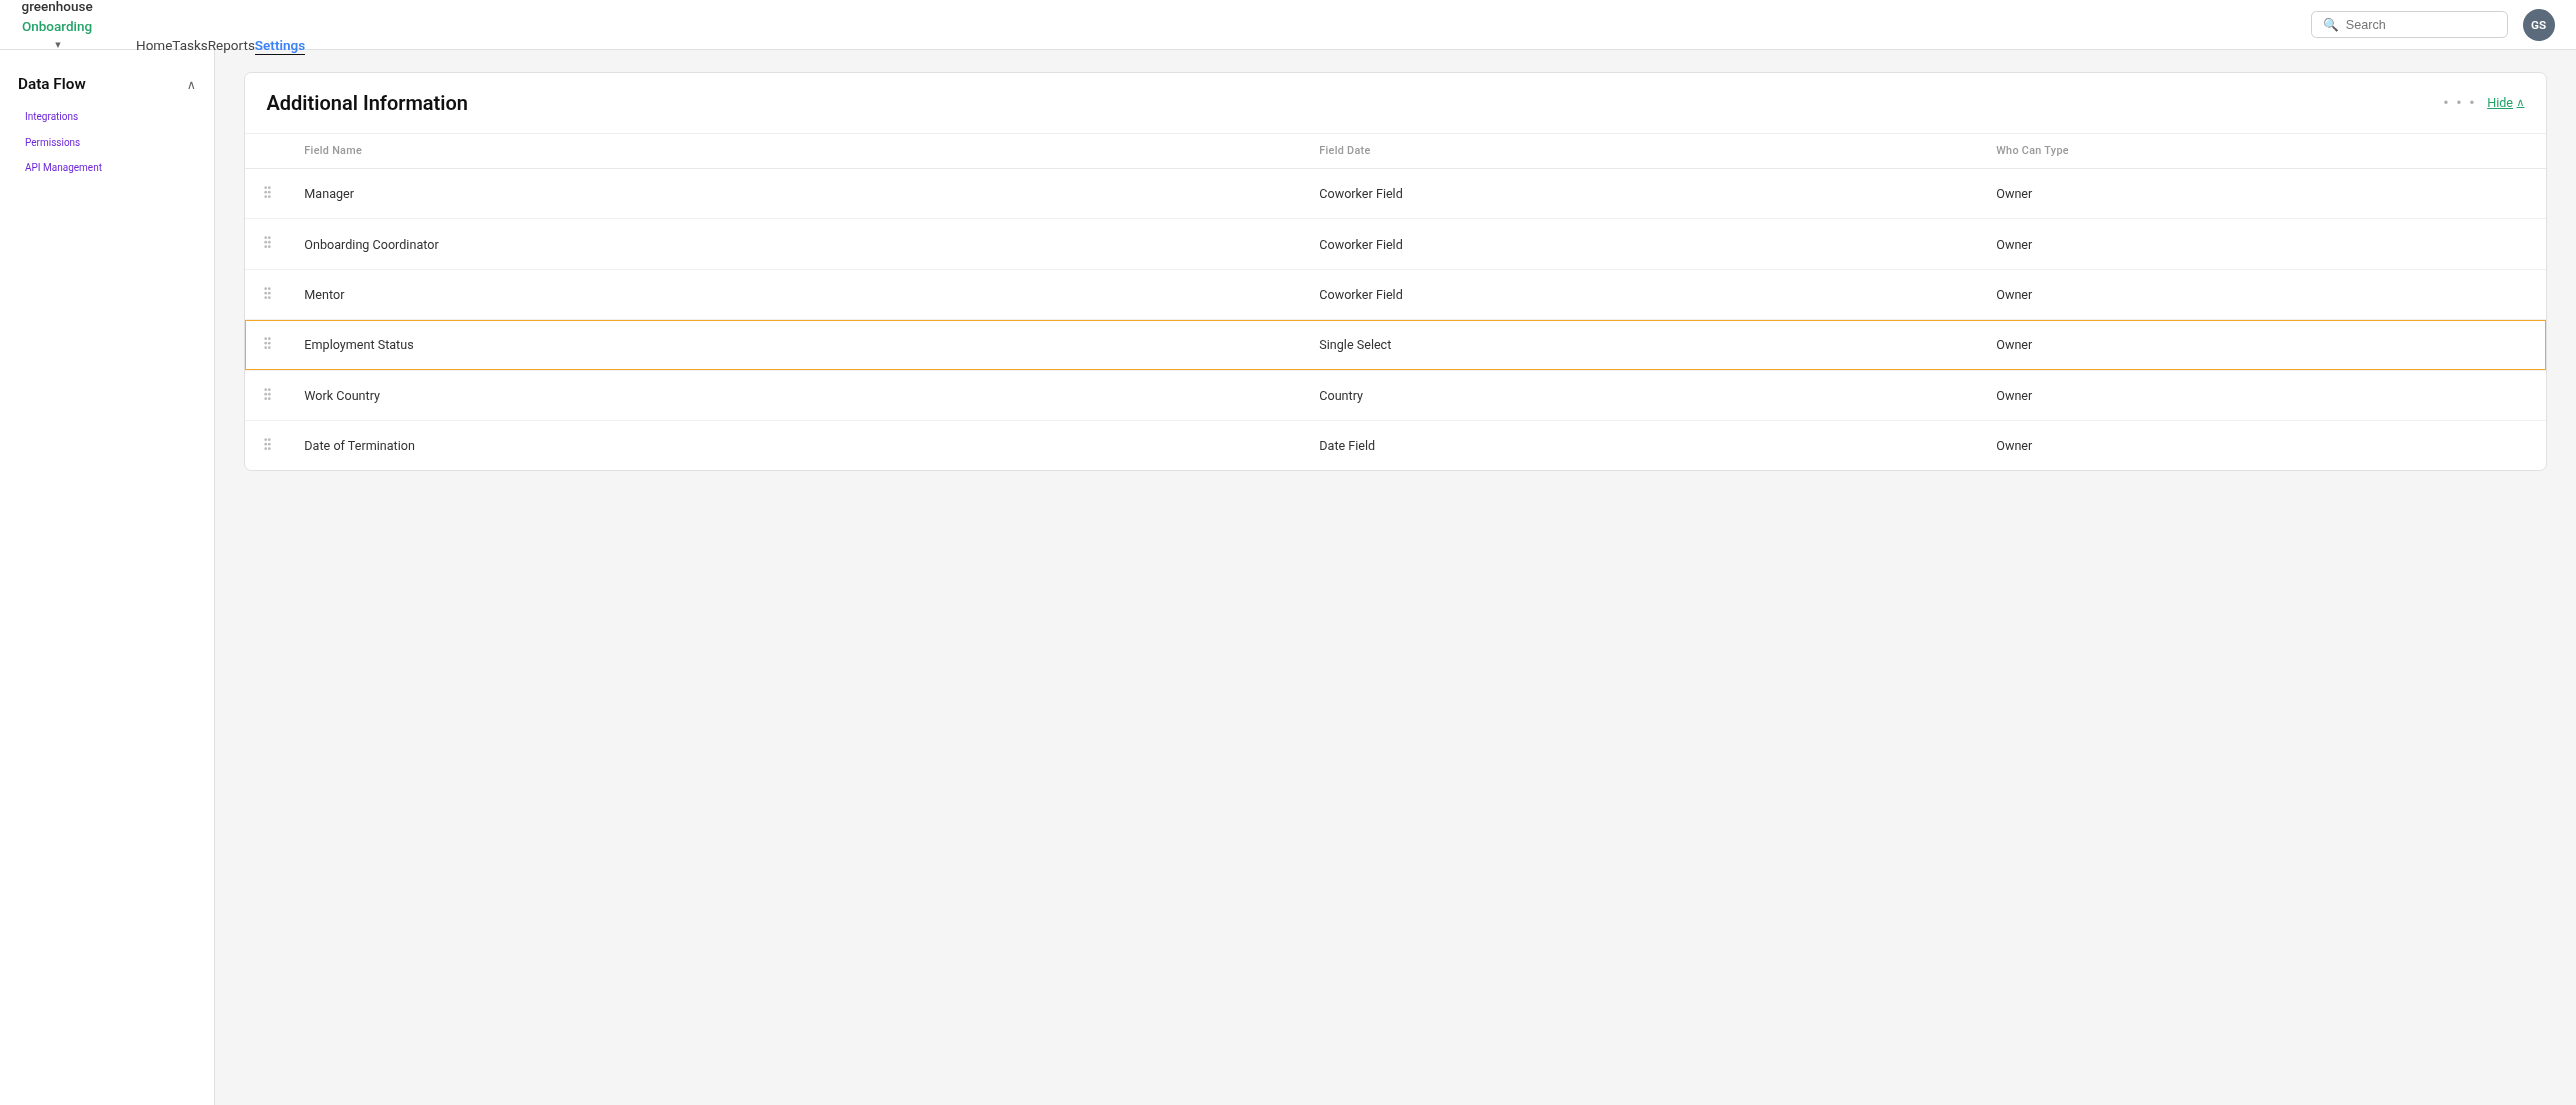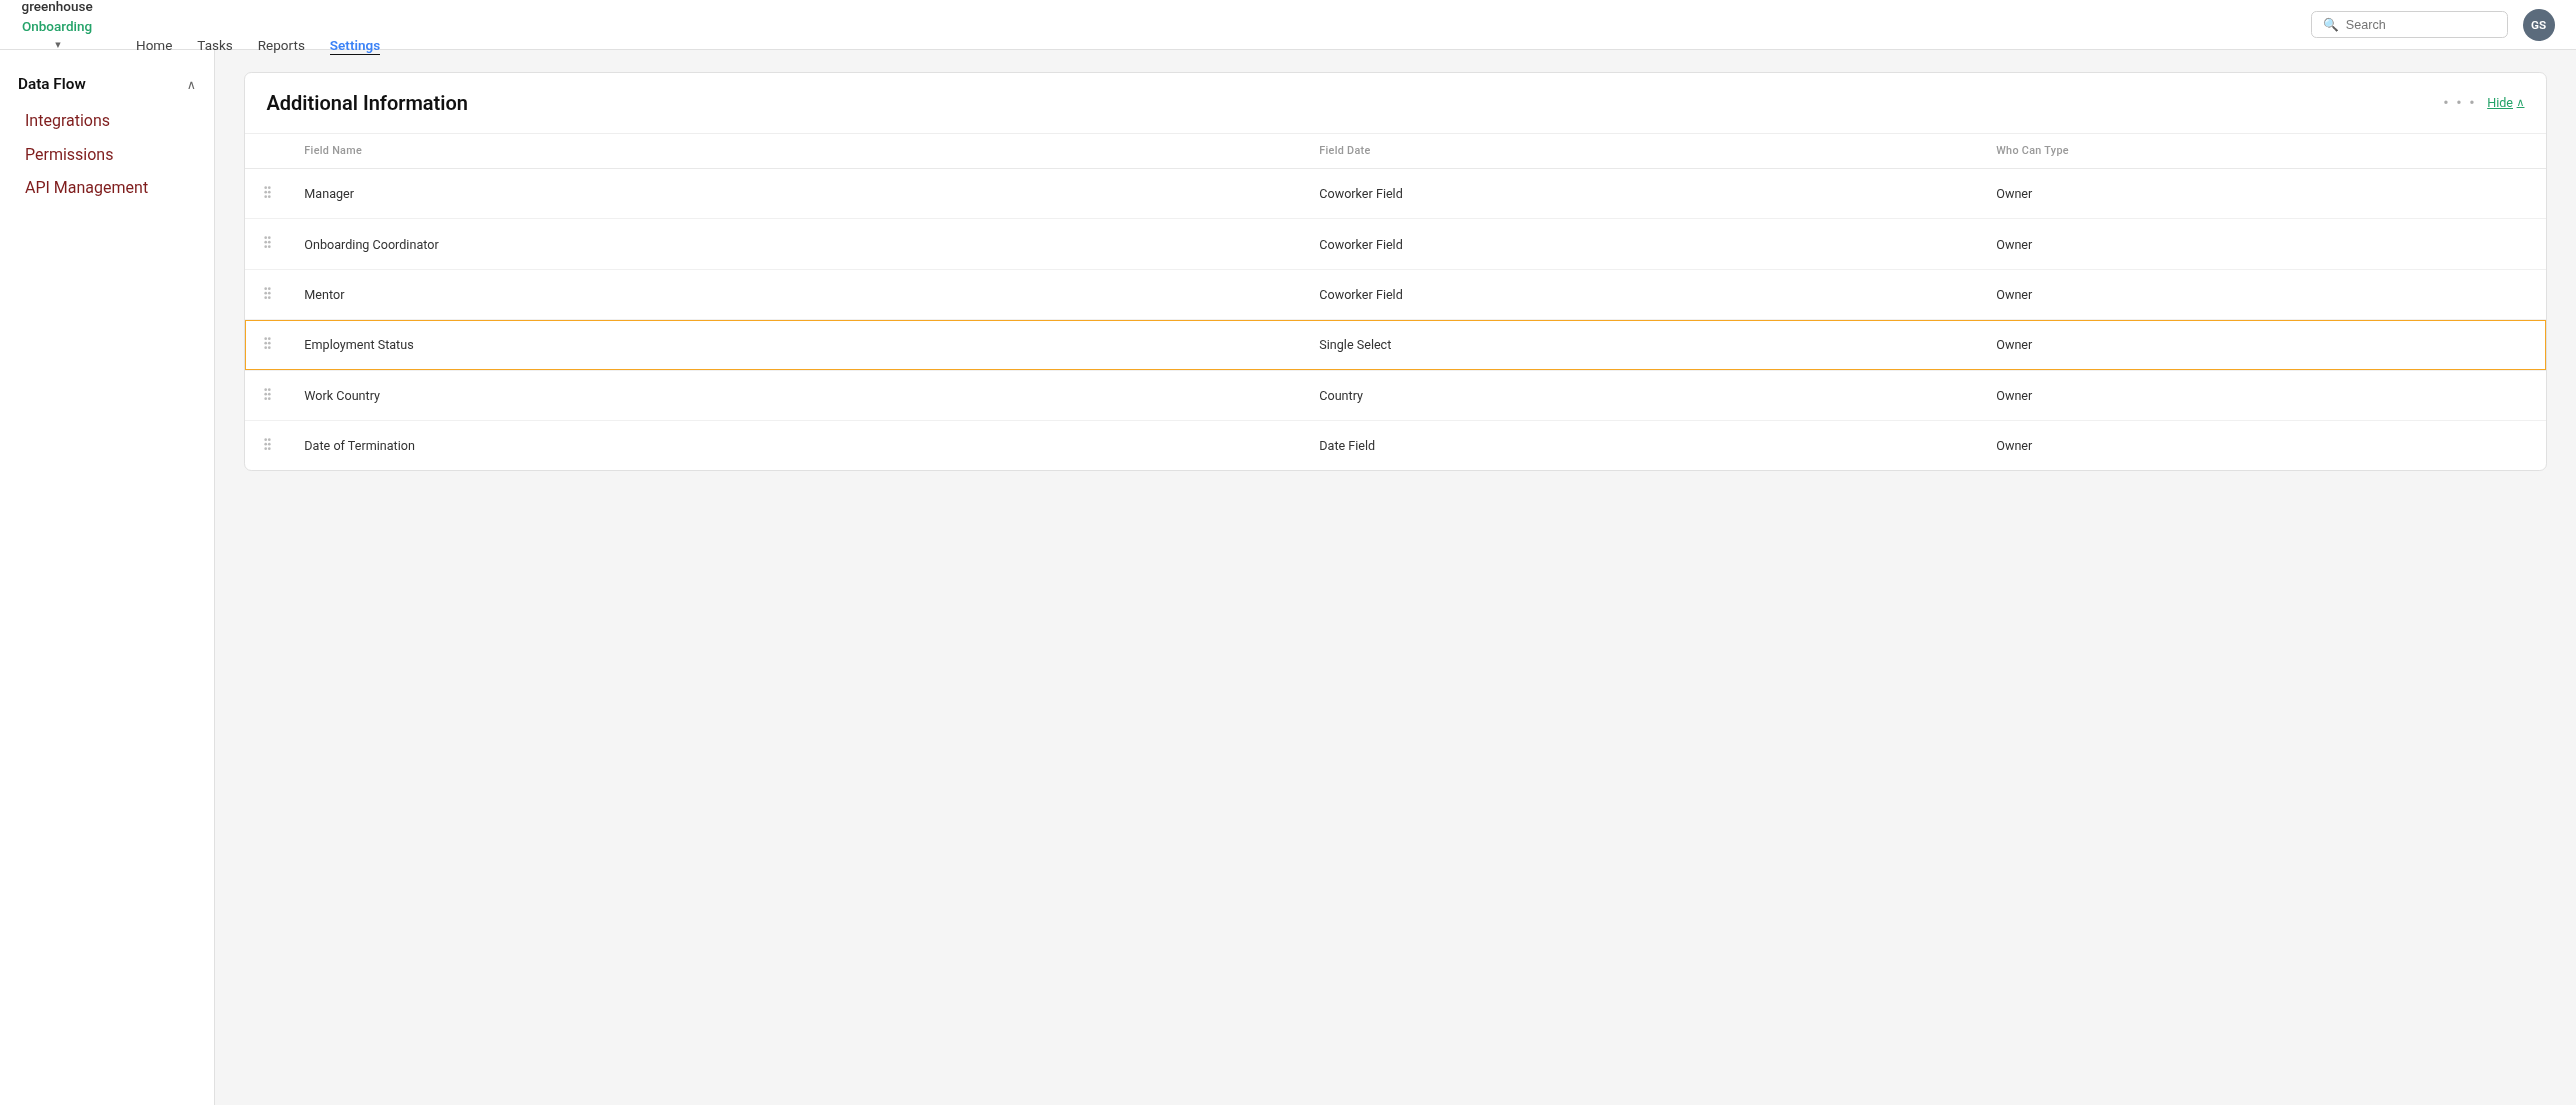--- a/index.html
+++ b/index.html
@@ -8,21 +8,21 @@
     
     .top-nav {
       display: flex; align-items: center; height: 50px;
       background: #fff; border-bottom: 0.9px solid #e0e0e0;
       padding: 0 21.5px; gap: 29px; position: relative;
     }
     .logo-area { display: flex; align-items: center; gap: 3.6px; margin-right: 14.4px; flex-direction: column; }
     .logo-greenhouse { color: #333; font-size: 13.5px; font-weight: 500; }
     .logo-onboarding { color: #24a369; font-size: 13.5px; font-weight: 500; }
     .logo-chevron { color: #666; font-size: 10.8px; margin-left: 1.8px; }
-    .nav-items { display: flex; align-items: center; gap: 25px; flex: 1; margin-top: 40px; }
+    .nav-items { display: flex; align-items: center; flex: 1; margin-top: 40px; }
     .nav-item { color: #444; font-size: 13.5px; cursor: pointer; text-decoration: none; padding: 3.6px 0; }
     .nav-item.active { font-weight: 600; color: #3b82f6; border-bottom: 1.8px solid #111; padding-bottom: 1px; }
     .nav-right { display: flex; align-items: center; gap: 14.4px; margin-left: auto; }
     .search-box {
       display: flex; align-items: center; gap: 7.2px;
       border: 0.9px solid #d0d0d0; border-radius: 5.4px;
       padding: 5.4px 10.8px; background: #fff; width: 197px;
     }
     .search-icon { color: #aaa; font-size: 12.6px; }
     .search-input { border: none; outline: none; font-size: 12.6px; color: #1d4ed8; background: transparent; width: 100%; }
@@ -36,21 +36,21 @@
     .layout { display: flex; height: calc(100vh - 50px); }
 
     
     .sidebar { width: 215px; background: #fff; border-right: 0.9px solid #e0e0e0; padding: 18px 0; flex-shrink: 0; }
     .sidebar-section-header {
       display: flex; align-items: center; justify-content: space-between;
       padding: 7.2px 18px 10.8px 18px; cursor: pointer;
     }
     .sidebar-section-title { font-size: 15.3px; font-weight: 600; color: #111; }
     .sidebar-chevron { color: #666; font-size: 12.6px; }
-    .sidebar-item { padding: 7.2px 18px 7.2px 25px; cursor: pointer; font-size: 16px; color: #7f1d1d; }
+    .sidebar-item { padding: 7.2px 18px 7.2px 25px; cursor: pointer; font-size: 10px; color: #6d28d9; }
 
     
     .main-content { flex: 1; overflow-y: auto; padding: 21.5px 29px; background: #f5f5f5; }
 
     
     .card { background: #fff; border-radius: 7.2px; border: 0.9px solid #e0e0e0; overflow: hidden; }
     .card-header {
       display: flex; align-items: center; justify-content: space-between;
       padding: 18px 21.5px; border-bottom: 0.9px solid #eee;
     }

